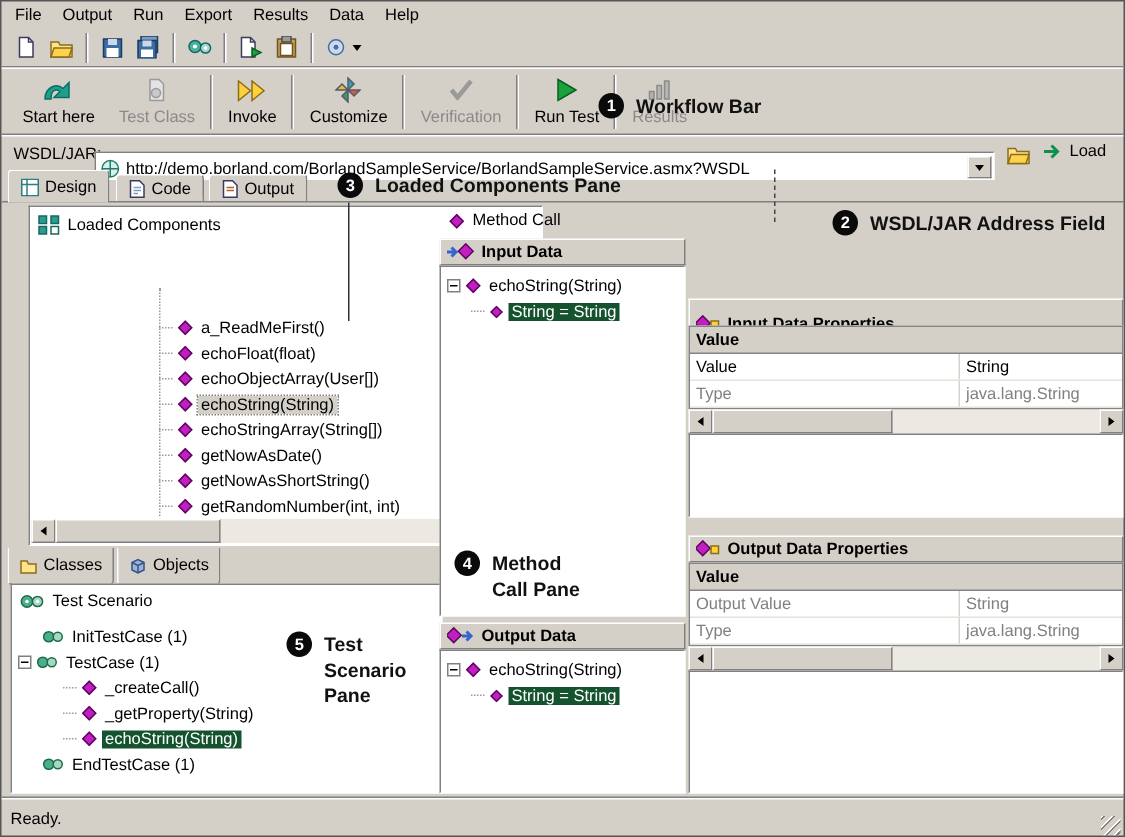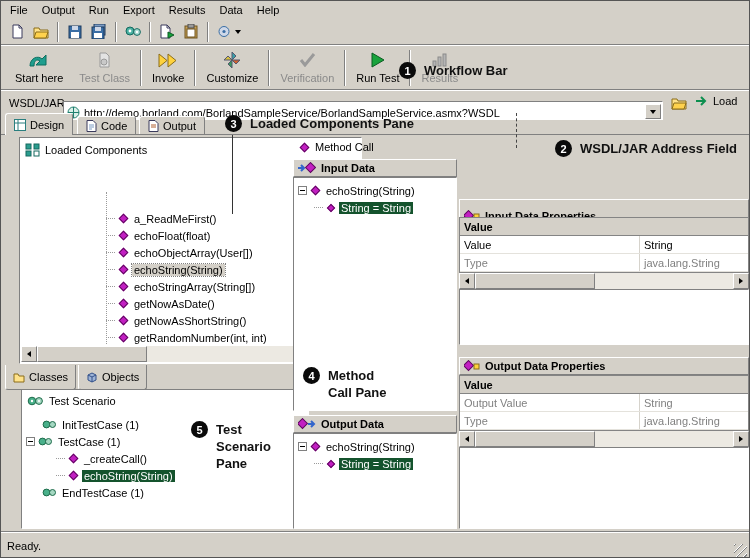--- a/index.html
+++ b/index.html
@@ -401,21 +401,21 @@
     <span>Classes</span>
   </div>
   <div class="btab" style="left:77px;top:364px;">
     <svg width="12" height="12" viewBox="0 0 12 12">
         <path d="M2 4l4-2 4 2v5l-4 2-4-2z" fill="#9db3d6" stroke="#33518a"></path>
         <path d="M2 4l4 2 4-2M6 6v5" fill="none" stroke="#33518a"></path>
       </svg>
     <span>Objects</span>
   </div>
 
-  <div class="panel" style="left:20px;top:388px;width:288px;height:140px;">
+  <div class="panel" style="left:6px;top:388px;width:288px;height:140px;">
     <div class="panel-hd">
       <svg width="17" height="12" viewBox="0 0 17 12">
           <circle cx="5" cy="6" r="3.8" fill="#49b08a" stroke="#1d6b4a"></circle>
           <circle cx="5" cy="6" r="1.2" fill="#fff"></circle>
           <circle cx="12" cy="6" r="3.4" fill="#a5d8c2" stroke="#1d6b4a"></circle>
           <circle cx="12" cy="6" r="1.1" fill="#fff"></circle>
         </svg>
       <span>Test Scenario</span>
     </div>
     <div class="abs" style="left:4px;top:26px;right:4px;bottom:2px;">
@@ -435,20 +435,25 @@
         <span class="tlabel">TestCase (1)</span>
       </div>
       <div class="trow" style="padding-left:30px;">
           <span class="stub"></span>
           <span class="diamond"></span>
           <span class="tlabel">_createCall()</span>
         </div>
       <div class="trow" style="padding-left:30px;">
           <span class="stub"></span>
           <span class="diamond"></span>
+          <span class="tlabel">_getProperty(String)</span>
+        </div>
+      <div class="trow" style="padding-left:30px;">
+          <span class="stub"></span>
+          <span class="diamond"></span>
           <span class="tlabel sel-active">echoString(String)</span>
         </div>
       <div class="trow" style="padding-left:16px;">
         <svg width="15" height="11" viewBox="0 0 15 11">
             <circle cx="4.5" cy="5.5" r="3.4" fill="#49b08a" stroke="#1d6b4a"></circle>
             <circle cx="10.5" cy="5.5" r="3" fill="#a5d8c2" stroke="#1d6b4a"></circle>
           </svg>
         <span class="tlabel">EndTestCase (1)</span>
       </div>
     </div>

